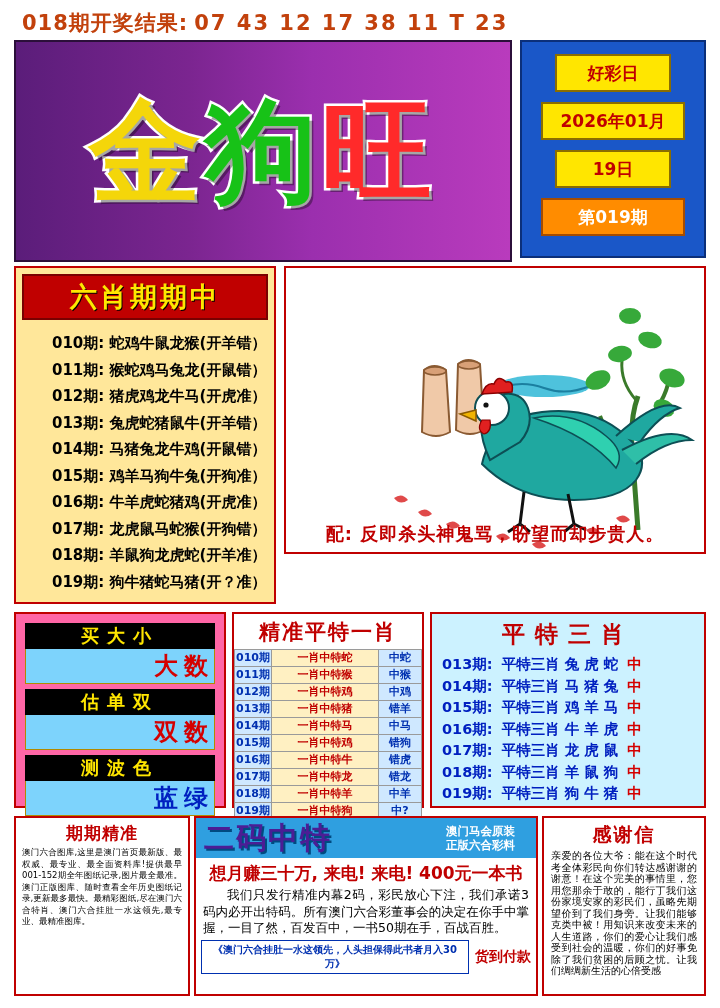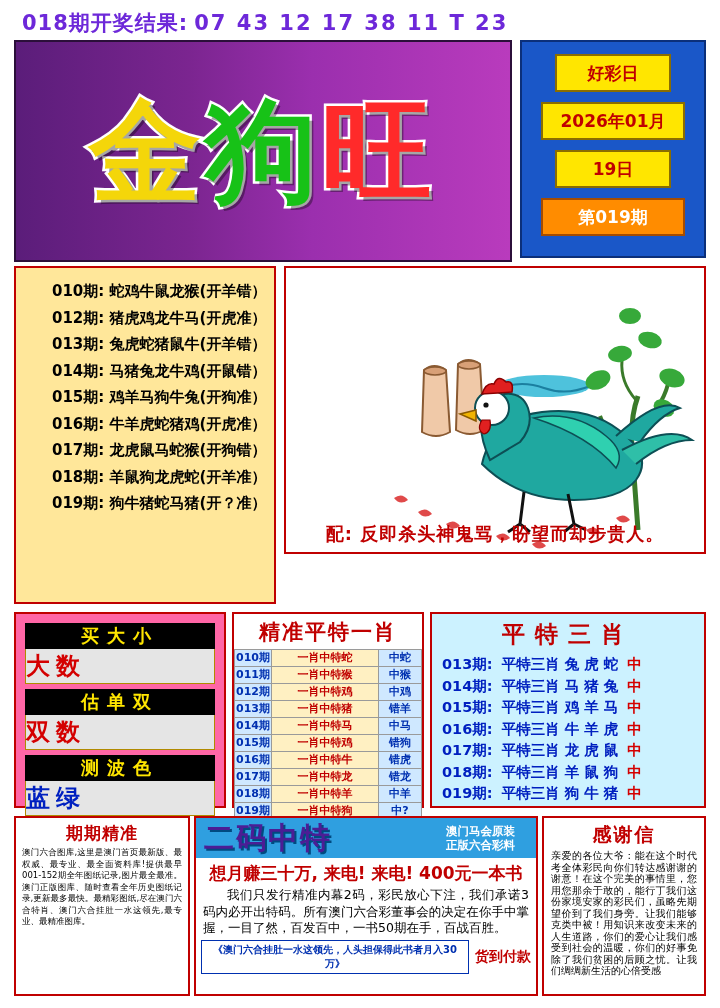--- a/index.html
+++ b/index.html
@@ -8,21 +8,21 @@
     background:#ffffff;
     font-family:"DejaVu Sans","Liberation Sans",sans-serif;
     overflow:hidden;
   }
   .page{position:relative;width:720px;height:1008px;box-sizing:border-box;padding:0;}
 
   
   .result-line{
     position:absolute;left:0;top:8px;width:720px;height:30px;
     display:flex;align-items:center;
-    font-size:21px;font-weight:bold;color:#6d28d9;
+    font-size:21px;font-weight:bold;color:#c2410c;
     letter-spacing:1px;padding-left:22px;box-sizing:border-box;
     font-family:"DejaVu Sans","Liberation Sans",sans-serif;
   }
   .result-line .nums{margin-left:6px;letter-spacing:2px;}
 
   
   .banner{
     position:absolute;left:14px;top:40px;width:494px;height:218px;
     background:linear-gradient(90deg,#5b1d7a 0%,#7b2590 35%,#9b2fae 60%,#b93bbd 100%);
     border:2px solid #2b0f3a;
@@ -99,22 +99,22 @@
     background:#ff66a6;border:2px solid #c00000;box-sizing:border-box;
     padding:9px;
   }
   .pA-grp{margin-bottom:5px;}
   .pA-h{
     height:24px;background:#000;border:1px solid #000;
     display:flex;align-items:center;justify-content:center;
   }
   .pA-h span{font-size:18px;font-weight:bold;color:#ffe600;letter-spacing:8px;}
   .pA-v{
-    height:34px;background:#e5e5e5;border:1px solid #b08a00;border-top:none;
-    display:flex;align-items:center;justify-content:flex-start;
+    height:34px;background:#7dd3fc;border:1px solid #b08a00;border-top:none;
+    display:flex;align-items:center;justify-content:flex-end;
   }
   .pA-v span{font-size:24px;font-weight:bold;letter-spacing:6px;}
   .red{color:#d40000;}
   .blue{color:#0020c0;}
 
   .panelB{
     position:absolute;left:232px;top:612px;width:192px;height:196px;
     background:#ffffff;border:2px solid #c00000;box-sizing:border-box;
   }
   .pB-title{
@@ -224,22 +224,26 @@
   </div>
 
   <div class="info-panel">
     <div class="info-cell">好彩日</div>
     <div class="info-cell wide">2026年01月</div>
     <div class="info-cell">19日</div>
     <div class="info-cell wide orange">第019期</div>
   </div>
 
   <div class="list-box">
+    <div class="list-head">
+      <span>六肖期期中</span>
+    </div>
     <div class="list-body">
       <div class="list-row">010期: 蛇鸡牛鼠龙猴(开羊错）</div>
+      <div class="list-row">011期: 猴蛇鸡马兔龙(开鼠错）</div>
       <div class="list-row">012期: 猪虎鸡龙牛马(开虎准）</div>
       <div class="list-row">013期: 兔虎蛇猪鼠牛(开羊错）</div>
       <div class="list-row">014期: 马猪兔龙牛鸡(开鼠错）</div>
       <div class="list-row">015期: 鸡羊马狗牛兔(开狗准）</div>
       <div class="list-row">016期: 牛羊虎蛇猪鸡(开虎准）</div>
       <div class="list-row">017期: 龙虎鼠马蛇猴(开狗错）</div>
       <div class="list-row">018期: 羊鼠狗龙虎蛇(开羊准）</div>
       <div class="list-row">019期: 狗牛猪蛇马猪(开？准）</div>
     </div>
   </div>

